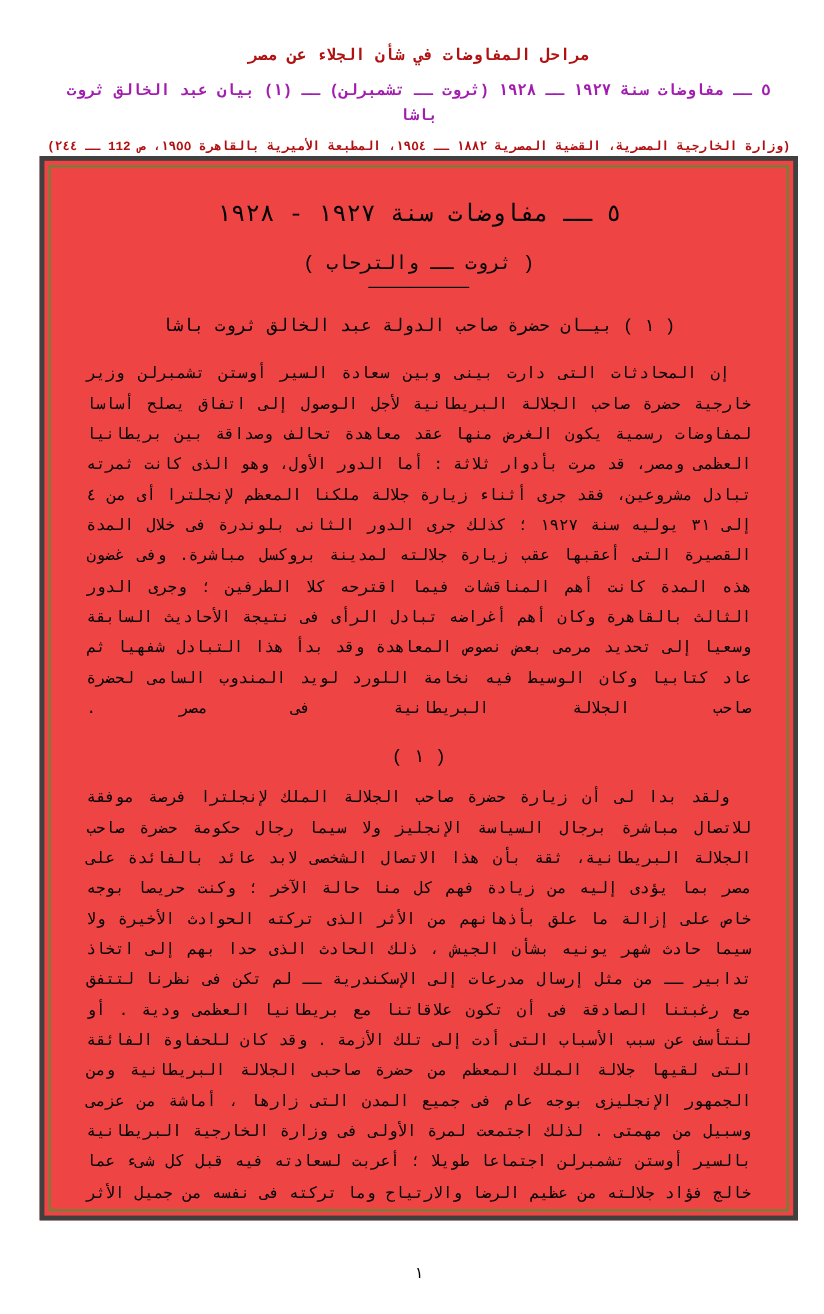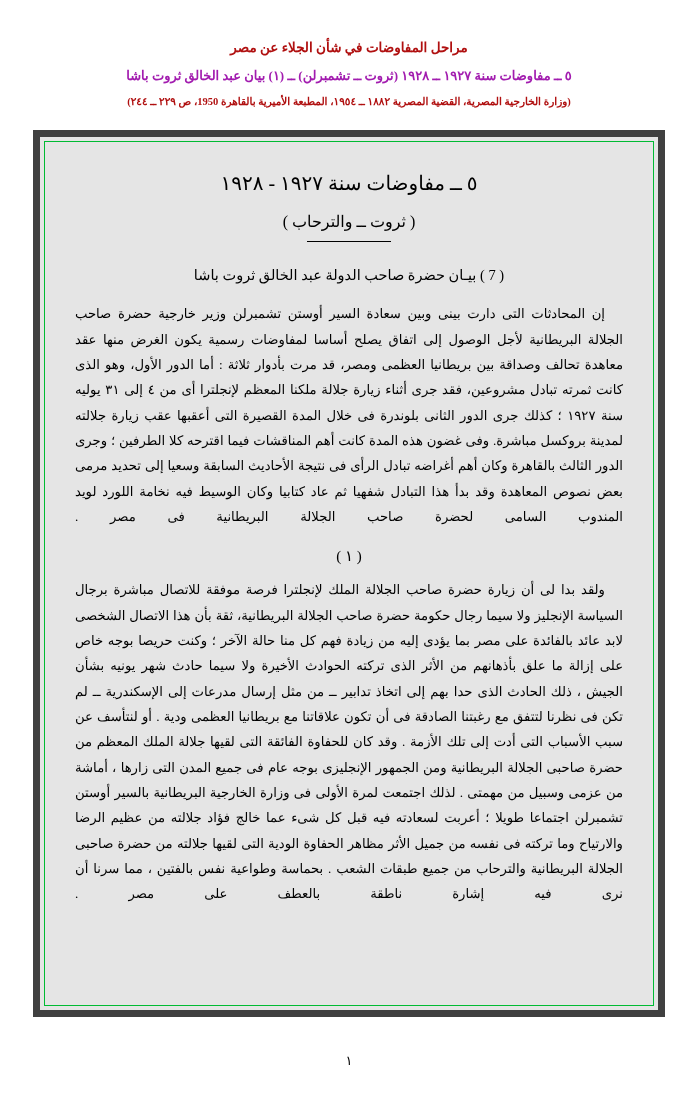--- a/index.html
+++ b/index.html
@@ -14,20 +14,21 @@
     color: #000000;
     position: relative;
     overflow: hidden;
   }
   .page {
     width: 676px;
     height: 1095px;
     box-sizing: border-box;
     padding: 0;
     position: relative;
+    font-family: Liberation Mono, monospace;
   }
 
   
   .header {
     text-align: center;
     padding: 38px 28px 0 28px;
   }
   .header .hdr-title {
     font-size: 13.5px;
     font-weight: bold;
@@ -50,22 +51,22 @@
     margin-top: 7px;
   }
 
   
   .frame-outer {
     position: absolute;
     top: 130px;
     right: 22px;
     left: 22px;
     bottom: 78px;
-    border: 7px solid #404040;
-    background: #e5e5e5;
+    border: 4px solid #404040;
+    background: #ef4444;
     box-sizing: border-box;
   }
   .frame-inner {
     position: absolute;
     top: 4px;
     right: 4px;
     left: 4px;
     bottom: 4px;
     border: 1px solid #00bb33;
     box-sizing: border-box;
@@ -127,31 +128,31 @@
   }
 </style>
 </head>
 <body>
 
 <div class="page">
 
   <div class="header">
     <div class="hdr-title">مراحل المفاوضات في شأن الجلاء عن مصر</div>
     <div class="hdr-sub">٥ ــ مفاوضات سنة ١٩٢٧ ــ ١٩٢٨ (ثروت ــ تشمبرلن) ــ (١) بيان عبد الخالق ثروت باشا</div>
-    <div class="hdr-source">(وزارة الخارجية المصرية، القضية المصرية ١٨٨٢ ــ ١٩٥٤، المطبعة الأميرية بالقاهرة 1950، ص ٢٢٩ ــ ٢٤٤)</div>
+    <div class="hdr-source">(وزارة الخارجية المصرية، القضية المصرية ١٨٨٢ ــ ١٩٥٤، المطبعة الأميرية بالقاهرة ١٩٥٥، ص 112 ــ ٢٤٤)</div>
   </div>
 
   <div class="frame-outer">
     <div class="frame-inner">
 
       <div class="doc-title">٥ ــ مفاوضات سنة ١٩٢٧ - ١٩٢٨</div>
       <div class="doc-subtitle">( ثروت ــ والترحاب )</div>
       <div class="rule"></div>
 
-      <div class="section-heading">( 7 ) بيـان حضرة صاحب الدولة عبد الخالق ثروت باشا</div>
+      <div class="section-heading">( ١ ) بيـان حضرة صاحب الدولة عبد الخالق ثروت باشا</div>
 
       <p class="body-par first-ind">إن المحادثات التى دارت بينى وبين سعادة السير أوستن تشمبرلن وزير خارجية حضرة صاحب الجلالة البريطانية لأجل الوصول إلى اتفاق يصلح أساسا لمفاوضات رسمية يكون الغرض منها عقد معاهدة تحالف وصداقة بين بريطانيا العظمى ومصر، قد مرت بأدوار ثلاثة : أما الدور الأول، وهو الذى كانت ثمرته تبادل مشروعين، فقد جرى أثناء زيارة جلالة ملكنا المعظم لإنجلترا أى من ٤ إلى ٣١ يوليه سنة ١٩٢٧ ؛ كذلك جرى الدور الثانى بلوندرة فى خلال المدة القصيرة التى أعقبها عقب زيارة جلالته لمدينة بروكسل مباشرة. وفى غضون هذه المدة كانت أهم المناقشات فيما اقترحه كلا الطرفين ؛ وجرى الدور الثالث بالقاهرة وكان أهم أغراضه تبادل الرأى فى نتيجة الأحاديث السابقة وسعيا إلى تحديد مرمى بعض نصوص المعاهدة وقد بدأ هذا التبادل شفهيا ثم عاد كتابيا وكان الوسيط فيه نخامة اللورد لويد المندوب السامى لحضرة صاحب الجلالة البريطانية فى مصر .</p>
 
       <div class="section-number">( ١ )</div>
 
       <p class="body-par first-ind">ولقد بدا لى أن زيارة حضرة صاحب الجلالة الملك لإنجلترا فرصة موفقة للاتصال مباشرة برجال السياسة الإنجليز ولا سيما رجال حكومة حضرة صاحب الجلالة البريطانية، ثقة بأن هذا الاتصال الشخصى لابد عائد بالفائدة على مصر بما يؤدى إليه من زيادة فهم كل منا حالة الآخر ؛ وكنت حريصا بوجه خاص على إزالة ما علق بأذهانهم من الأثر الذى تركته الحوادث الأخيرة ولا سيما حادث شهر يونيه بشأن الجيش ، ذلك الحادث الذى حدا بهم إلى اتخاذ تدابير ــ من مثل إرسال مدرعات إلى الإسكندرية ــ لم تكن فى نظرنا لتتفق مع رغبتنا الصادقة فى أن تكون علاقاتنا مع بريطانيا العظمى ودية . أو لنتأسف عن سبب الأسباب التى أدت إلى تلك الأزمة . وقد كان للحفاوة الفائقة التى لقيها جلالة الملك المعظم من حضرة صاحبى الجلالة البريطانية ومن الجمهور الإنجليزى بوجه عام فى جميع المدن التى زارها ، أماشة من عزمى وسبيل من مهمتى . لذلك اجتمعت لمرة الأولى فى وزارة الخارجية البريطانية بالسير أوستن تشمبرلن اجتماعا طويلا ؛ أعربت لسعادته فيه قبل كل شىء عما خالج فؤاد جلالته من عظيم الرضا والارتياح وما تركته فى نفسه من جميل الأثر مظاهر الحفاوة الودية التى لقيها جلالته من حضرة صاحبى الجلالة البريطانية والترحاب من جميع طبقات الشعب . بحماسة وطواعية نفس بالفتين ، مما سرنا أن نرى فيه إشارة ناطقة بالعطف على مصر .</p>
 
     </div>
   </div>
 

